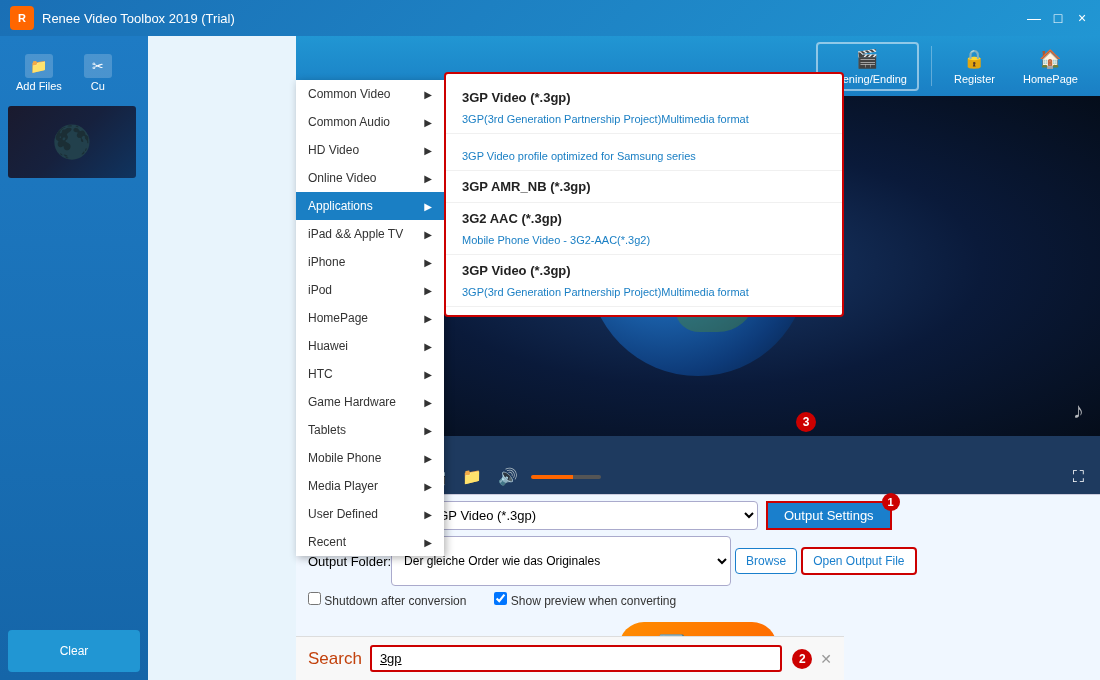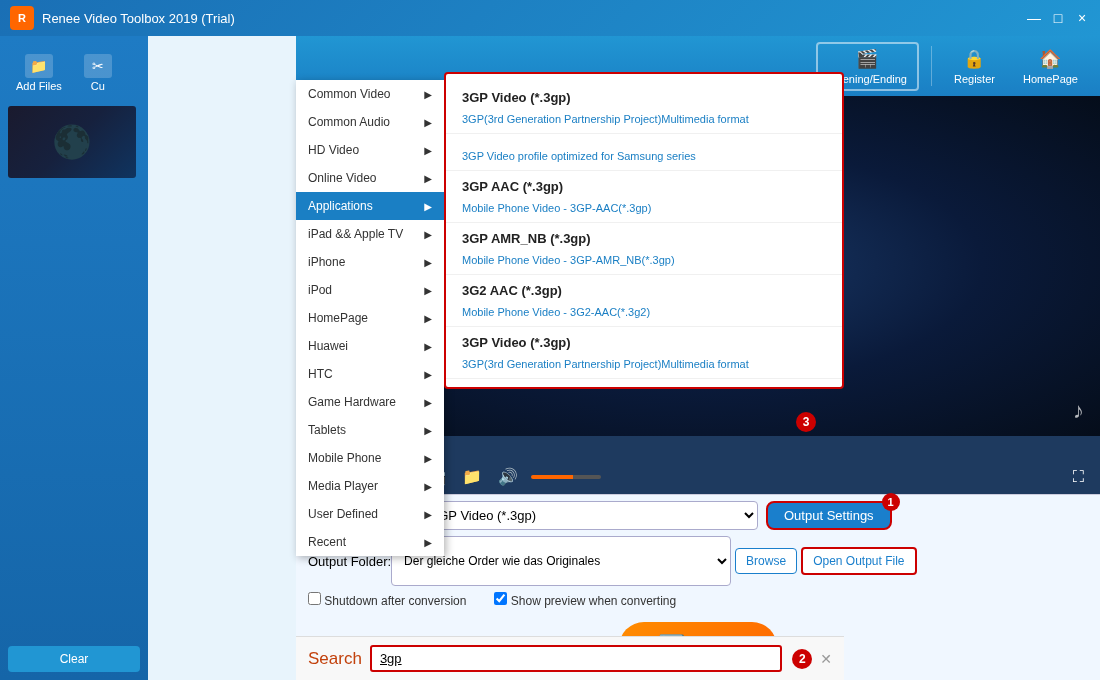--- a/index.html
+++ b/index.html
@@ -73,21 +73,21 @@
       width: 100%; height: 100%;
       background: linear-gradient(135deg, #1a1a2e, #16213e, #0f3460);
       display: flex; align-items: center; justify-content: center;
       font-size: 28px; color: #888;
     }
     .clear-btn {
       margin: auto 8px 8px 8px;
       background: #2196d3;
       border: none;
       color: white;
-      padding: 6px;
+      padding: 14px;
       border-radius: 4px;
       cursor: pointer;
       font-size: 12px;
       width: calc(100% - 16px);
       text-align: center;
     }
 
     
     .bottom-row {
       background: #f0f7ff;
@@ -103,21 +103,21 @@
       border: 1px solid #aac;
       border-radius: 4px;
       font-size: 13px;
       background: white;
       max-width: 340px;
     }
     .output-settings-btn {
       background: #1a7fcc;
       color: white;
       border: 2px solid #cc0000;
-      border-radius: 8px;
+      border-radius: 0;
       padding: 5px 16px;
       font-size: 13px;
       cursor: pointer;
       margin-left: 8px;
     }
     .output-folder-row { display: flex; align-items: center; margin-bottom: 6px; }
     .output-folder-select {
       flex: 1;
       padding: 16px 8px;
       border: 1px solid #aac;
@@ -486,26 +486,21 @@
 
     <div class="format-panel">
       <div class="format-item">
         <div class="format-item-title">3GP Video (*.3gp)</div>
         <div class="format-item-desc">3GP(3rd Generation Partnership Project)Multimedia format</div>
       </div>
       <div class="format-item">
         <div class="format-item-desc">3GP Video profile optimized for Samsung series</div>
       </div>
       <div class="format-item">
-        <div class="format-item-title">3GP AAC (*.3gp)</div>
-        <div class="format-item-desc">Mobile Phone Video - 3GP-AAC(*.3gp)</div>
-      </div>
-      <div class="format-item">
         <div class="format-item-title">3GP AMR_NB (*.3gp)</div>
-        <div class="format-item-desc">Mobile Phone Video - 3GP-AMR_NB(*.3gp)</div>
       </div>
       <div class="format-item">
         <div class="format-item-title">3G2 AAC (*.3gp)</div>
         <div class="format-item-desc">Mobile Phone Video - 3G2-AAC(*.3g2)</div>
       </div>
       <div class="format-item">
         <div class="format-item-title">3GP Video (*.3gp)</div>
         <div class="format-item-desc">3GP(3rd Generation Partnership Project)Multimedia format</div>
       </div>
     </div>

